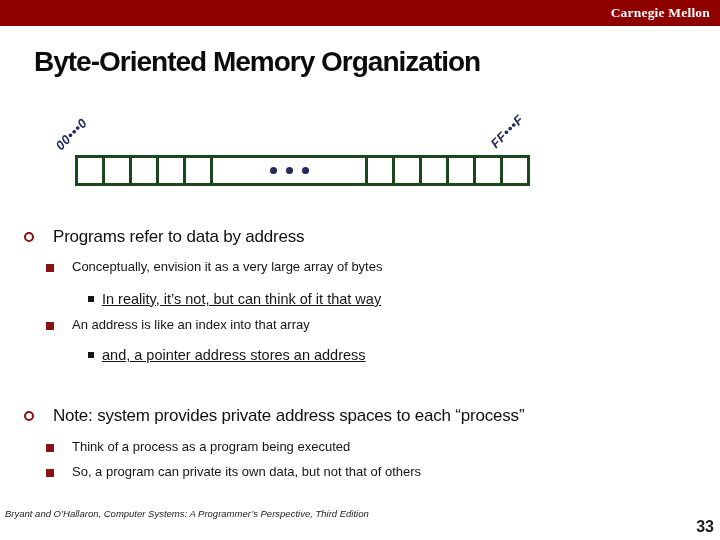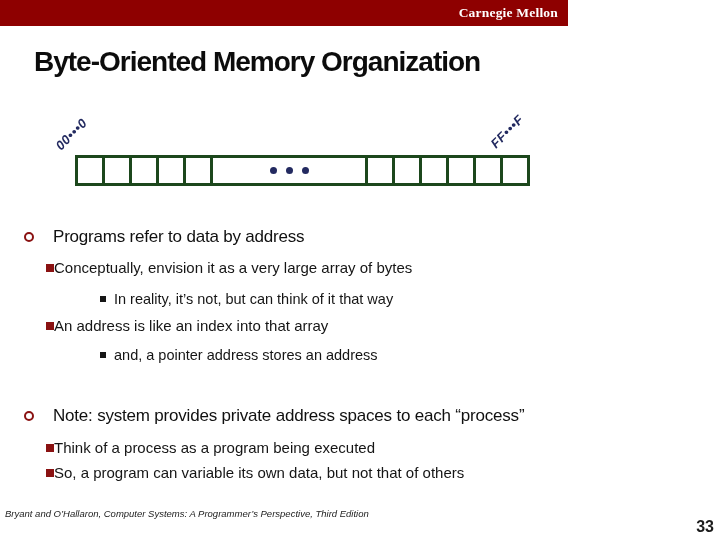--- a/index.html
+++ b/index.html
@@ -4,21 +4,21 @@
 <style>
   html,body{margin:0;padding:0;}
   body{
     width:720px;height:540px;position:relative;overflow:hidden;
     background:#ffffff;
     font-family:"Liberation Sans", sans-serif;
     color:var(--ink,#141414);
   }
   
   .banner{
-    position:absolute;left:0;top:0;width:568px;height:26px;
+    position:absolute;left:0;top:0;width:720px;height:26px;
     background:var(--banner-red,#8e0000);
     display:flex;align-items:center;justify-content:flex-end;
     padding-right:10px;box-sizing:border-box;
   }
   .banner-text{
     color:#ffffff;font-family:"Liberation Serif", serif;
     font-weight:700;font-size:13.5px;letter-spacing:0.2px;
   }
   
   .slide-title{
@@ -52,22 +52,22 @@
   .row{position:absolute;display:flex;align-items:flex-start;white-space:nowrap;}
   .bullet-circle{
     width:6px;height:6px;border:2px solid var(--bullet-red,#8a1212);
     border-radius:50%;margin-top:5px;flex:none;background:#ffffff;
   }
   .bullet-sq-red{width:8px;height:8px;background:var(--bullet-red,#8a1212);margin-top:4.5px;flex:none;}
   .bullet-sq-black{width:6px;height:6px;background:#161616;margin-top:5px;flex:none;}
   .l1{left:24px;}
   .l1 .txt{margin-left:19px;font-size:17px;font-weight:400;letter-spacing:-0.2px;color:#101010;}
   .l2{left:46px;}
-  .l2 .txt{font-size:15px;color:#151515;}
-  .l3{left:100px;}
+  .l2 .txt{margin-left:18px;font-size:13px;color:#151515;}
+  .l3{left:88px;text-decoration:underline;}
   .l3 .txt{margin-left:8px;font-size:14.5px;color:#151515;}
   .r-heading1{top:227px;}
   .r-item1{top:259px;}
   .r-item1a{top:291px;}
   .r-item2{top:317px;}
   .r-item2a{top:347px;}
   .r-heading2{top:406px;}
   .r-s2item1{top:439px;}
   .r-s2item2{top:464px;}
   
@@ -139,17 +139,17 @@
 <div class="row l1 r-heading2">
   <span class="bullet-circle"></span>
   <span class="txt">Note: system provides private address spaces to each “process”</span>
 </div>
 <div class="row l2 r-s2item1">
   <span class="bullet-sq-red"></span>
   <span class="txt">Think of a process as a program being executed</span>
 </div>
 <div class="row l2 r-s2item2">
   <span class="bullet-sq-red"></span>
-  <span class="txt">So, a program can variable its own data, but not that of others</span>
+  <span class="txt">So, a program can private its own data, but not that of others</span>
 </div>
 
 <div class="footer-citation">Bryant and O’Hallaron, Computer Systems: A Programmer’s Perspective, Third Edition</div>
 <div class="footer-page">33</div>
 
 </body></html>

